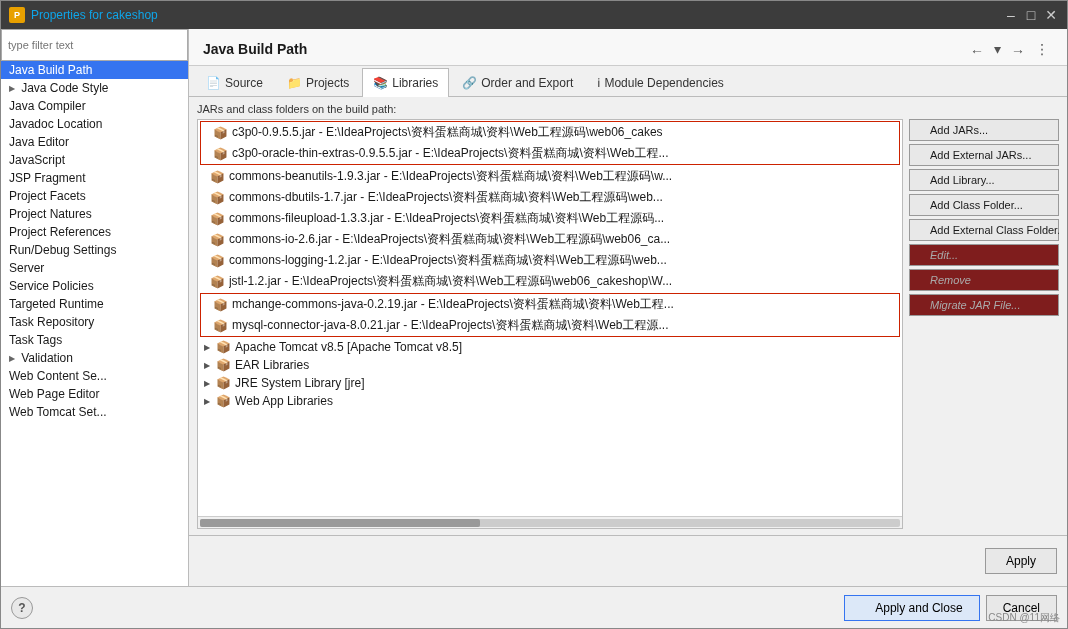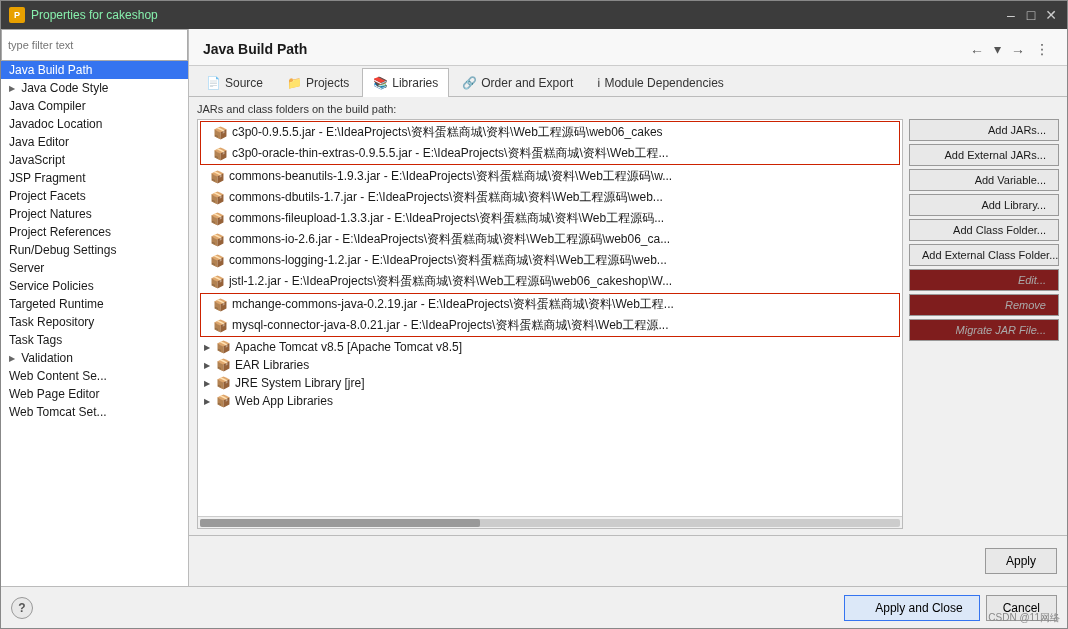--- a/index.html
+++ b/index.html
@@ -39,21 +39,21 @@
       display: flex;
       align-items: center;
       justify-content: center;
       font-size: 9px;
       color: white;
       font-weight: bold;
     }
 
     .title-text {
       font-size: 12px;
-      color: #86efac;
+      color: #0ea5e9;
     }
 
     .title-controls {
       display: flex;
       gap: 4px;
     }
 
     .title-btn {
       width: 16px;
       height: 16px;
@@ -303,27 +303,27 @@
     
     .action-buttons {
       display: flex;
       flex-direction: column;
       gap: 3px;
       width: 150px;
       flex-shrink: 0;
     }
 
     .action-btn {
-      padding: 4px 12px;
+      padding: 4px 20px;
       background: #e8e8e8;
       border: 1px solid #999;
       cursor: pointer;
       font-size: 11px;
       color: #1a1a1a;
-      text-align: right;
+      text-align: left;
       white-space: nowrap;
     }
     .action-btn:disabled, .action-btn.disabled {
       color: #aaa;
       cursor: default;
       background: #7f1d1d;
       font-style: italic;
     }
 
     
@@ -588,21 +588,20 @@
               <div class="horizontal-scrollbar-container">
                 <div class="h-scrollbar">
                   <div class="h-scrollbar-thumb"></div>
                 </div>
               </div>
             </div>
             <div class="action-buttons">
 
             <button class="action-btn">Add JARs...</button>
                 <button class="action-btn">Add External JARs...</button>
-                <button class="action-btn">Add Variable...</button>
                 <button class="action-btn">Add Library...</button>
                 <button class="action-btn">Add Class Folder...</button>
                 <button class="action-btn">Add External Class Folder...</button>
                 <button class="action-btn disabled" disabled="">Edit...</button>
                 <button class="action-btn disabled" disabled="">Remove</button>
                 <button class="action-btn disabled" disabled="">Migrate JAR File...</button>
               </div>
           </div>
         </div>
       </div>

